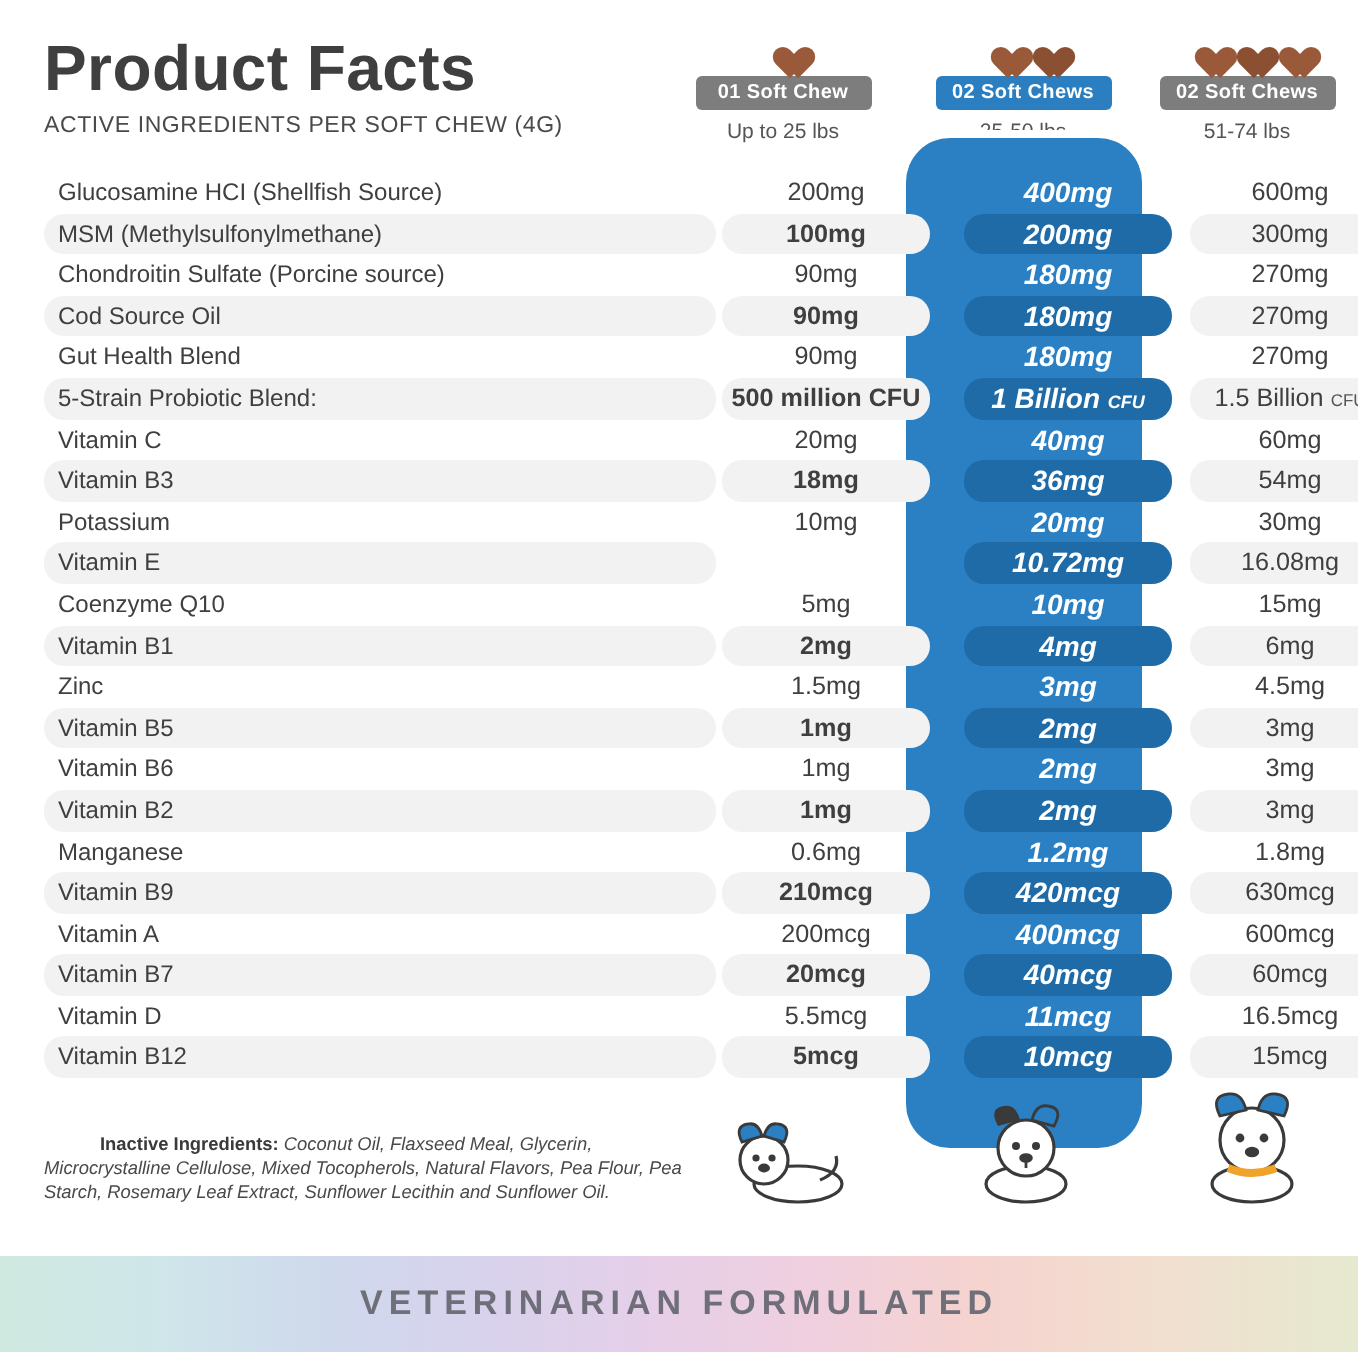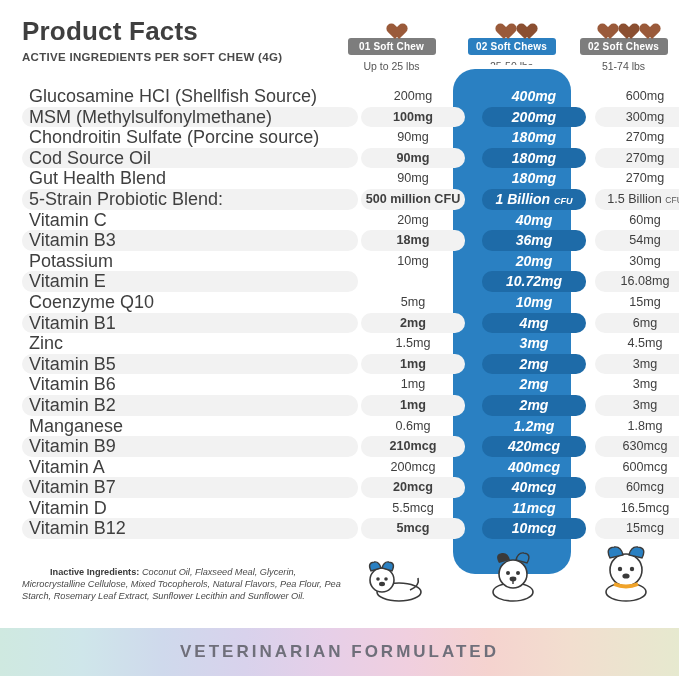--- a/index.html
+++ b/index.html
@@ -23,29 +23,29 @@
   }
 
   
   .header {
     position: absolute;
     left: 22px;
     top: 16px;
     width: 330px;
   }
   .title {
-    font-size: 26px;
+    font-size: 32px;
     font-weight: bold;
     color: #3f3f3f;
     letter-spacing: 0.2px;
     margin: 0 0 4px 0;
   }
   .subtitle {
     font-size: 11.5px;
-    font-weight: bold;
+    font-weight: normal;
     color: #4a4a4a;
     letter-spacing: 0.3px;
     margin: 0;
   }
 
   
   .col-head {
     position: absolute;
     top: 10px;
     width: 103px;
@@ -136,21 +136,21 @@
     height: 20.6px;
     margin-bottom: 0px;
   }
   .row-name {
     position: absolute;
     left: 0;
     top: 0;
     width: 336px;
     height: 20.6px;
     line-height: 20.6px;
-    font-size: 18px;
+    font-size: 12px;
     color: #3f3f3f;
     padding-left: 7px;
     box-sizing: border-box;
     border-radius: 10px;
   }
   .row.alt .row-name {
     background: #f2f2f2;
   }
   .cell {
     position: absolute;

